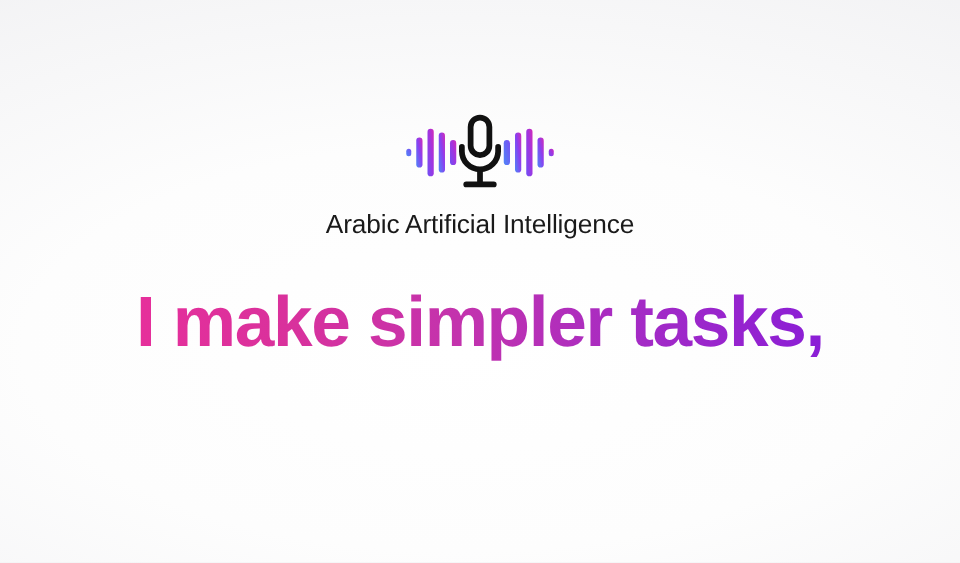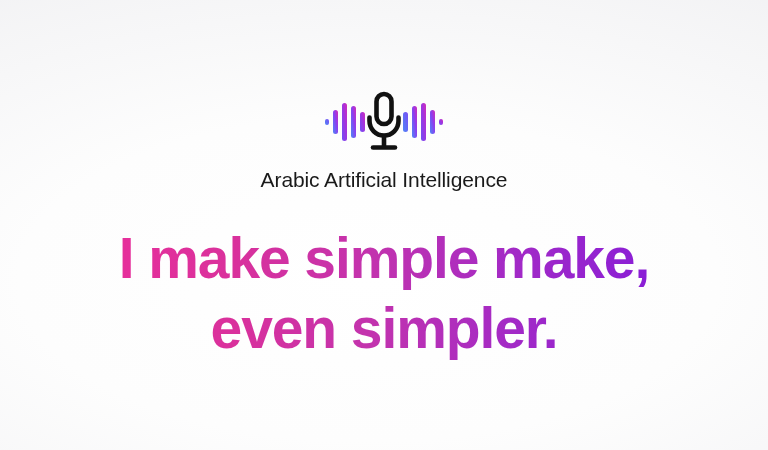--- a/index.html
+++ b/index.html
@@ -124,18 +124,17 @@
           <rect x="102" y="17" width="5" height="38" rx="2.5" fill="url(#waveGradB)"></rect>
           <rect x="111" y="24" width="5" height="24" rx="2.5" fill="url(#waveGradA)"></rect>
           <rect x="120" y="33" width="4" height="6" rx="2" fill="url(#waveGradB)"></rect>
         </g>
       </svg>
     </div>
 
     <div class="brand-name">Arabic Artificial Intelligence</div>
 
     <div class="headline">
-      <span class="headline-line">I make simple make,</span>
-      <span class="headline-line">even simpler.</span>
+      <span class="headline-line">I make simpler tasks,</span>
     </div>
 
   </div>
 </div>
 
 </body></html>

